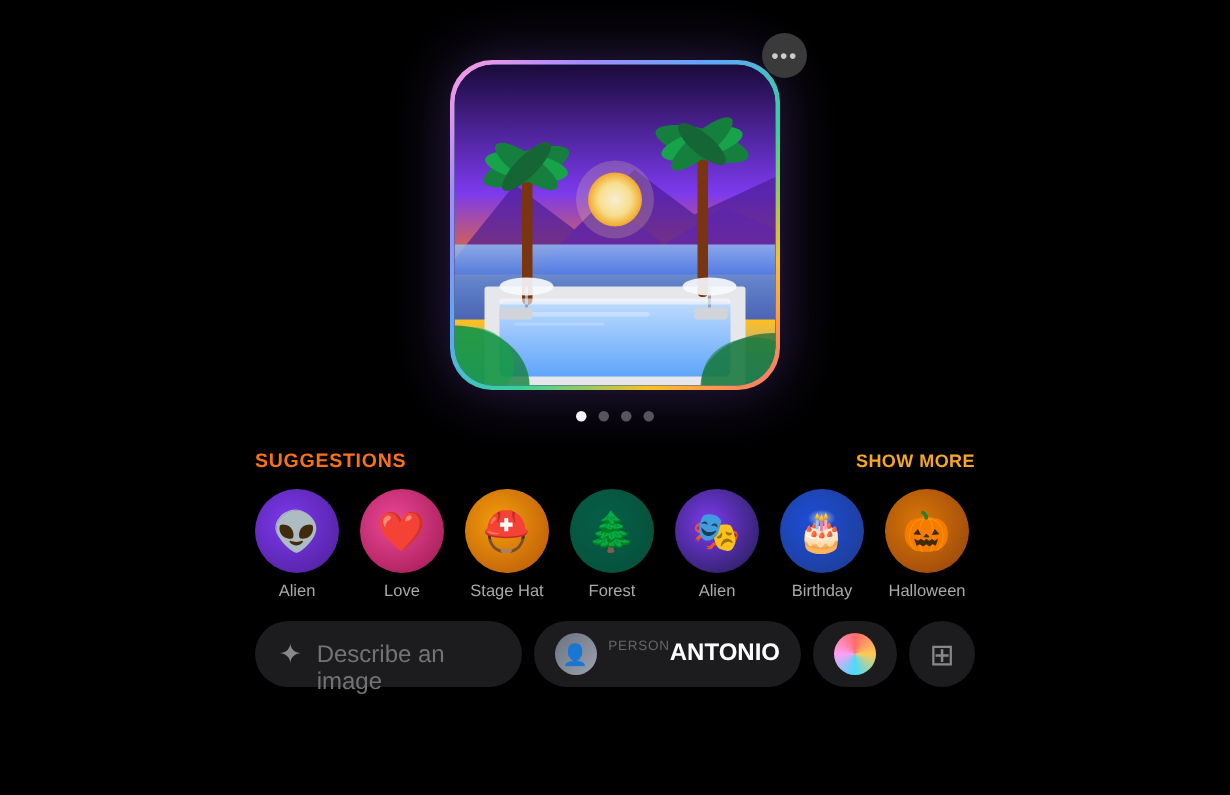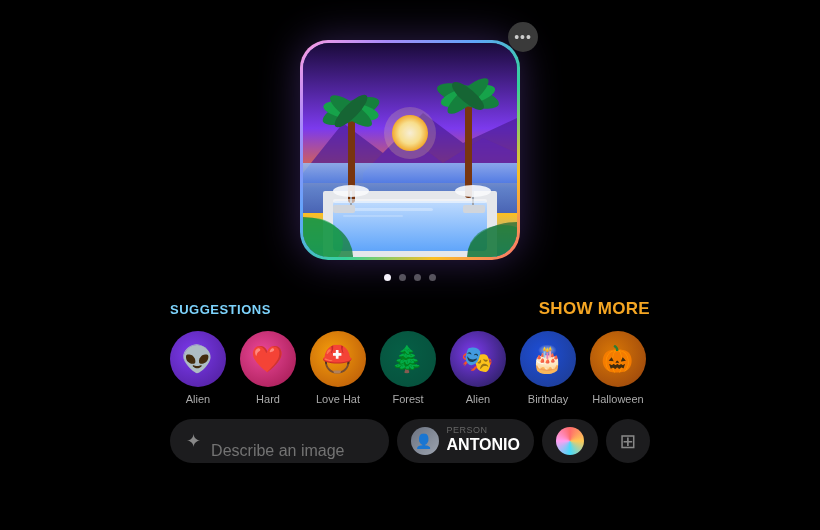--- a/index.html
+++ b/index.html
@@ -98,29 +98,29 @@
     }
 
     .suggestions-header {
       display: flex;
       justify-content: space-between;
       align-items: center;
       margin-bottom: 12px;
     }
 
     .suggestions-title {
-      color: #7dd3fc;
+      color: #f97316;
       font-size: 13px;
       font-weight: 700;
       letter-spacing: 0.5px;
     }
 
     .show-more {
       color: #f5a623;
-      font-size: 17px;
+      font-size: 12px;
       font-weight: 600;
       cursor: pointer;
       letter-spacing: 0.3px;
     }
 
     .suggestions-list {
       display: flex;
       gap: 14px;
       align-items: flex-start;
     }
@@ -212,21 +212,21 @@
     .pill-style-icon {
       width: 28px;
       height: 28px;
       border-radius: 50%;
       background: conic-gradient(#ff6b6b, #feca57, #48dbfb, #ff9ff3, #ff6b6b);
       flex-shrink: 0;
     }
 
     .pill-text {
       display: flex;
-      flex-direction: column;
+      flex-direction: row;
     }
 
     .pill-label {
       color: #666;
       font-size: 9px;
       text-transform: uppercase;
       letter-spacing: 0.5px;
       line-height: 1;
     }
 
@@ -360,25 +360,25 @@
     <span class="show-more">SHOW MORE</span>
   </div>
   <div class="suggestions-list">
 
   <div class="suggestion-item">
         <div class="suggestion-icon alien-bg" style="font-size: 26px;">👽</div>
         <span class="suggestion-label">Alien</span>
       </div>
       <div class="suggestion-item">
         <div class="suggestion-icon love-bg" style="font-size: 26px;">❤️</div>
-        <span class="suggestion-label">Hard</span>
+        <span class="suggestion-label">Love</span>
       </div>
       <div class="suggestion-item">
         <div class="suggestion-icon hardhat-bg" style="font-size: 26px;">⛑️</div>
-        <span class="suggestion-label">Love Hat</span>
+        <span class="suggestion-label">Stage Hat</span>
       </div>
       <div class="suggestion-item">
         <div class="suggestion-icon forest-bg" style="font-size: 26px;">🌲</div>
         <span class="suggestion-label">Forest</span>
       </div>
       <div class="suggestion-item">
         <div class="suggestion-icon stage-bg" style="font-size: 26px;">🎭</div>
         <span class="suggestion-label">Alien</span>
       </div>
       <div class="suggestion-item">

